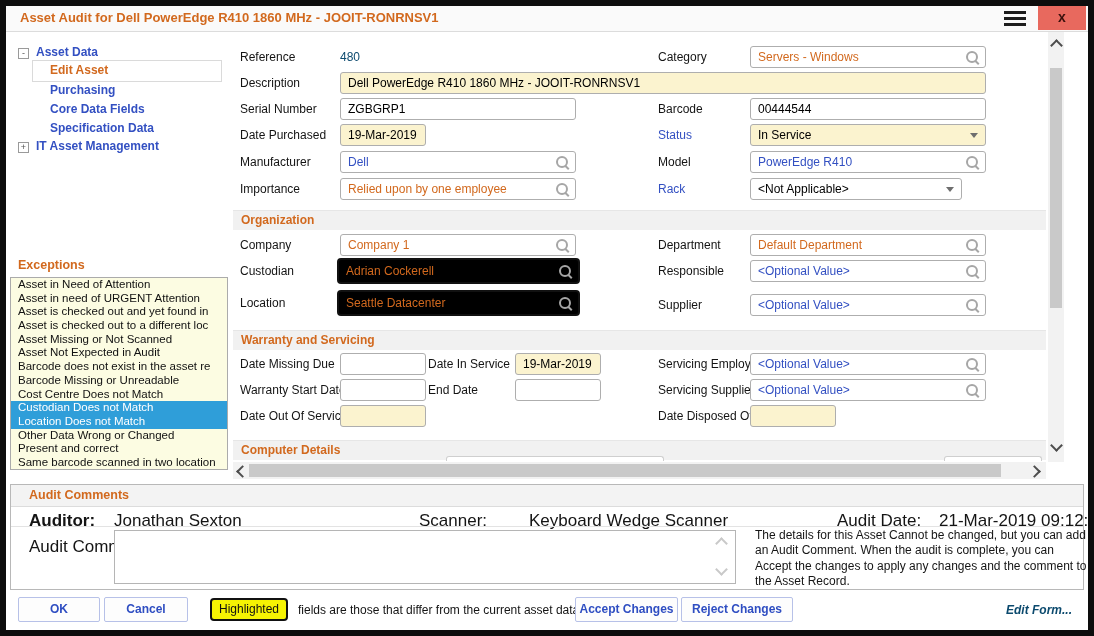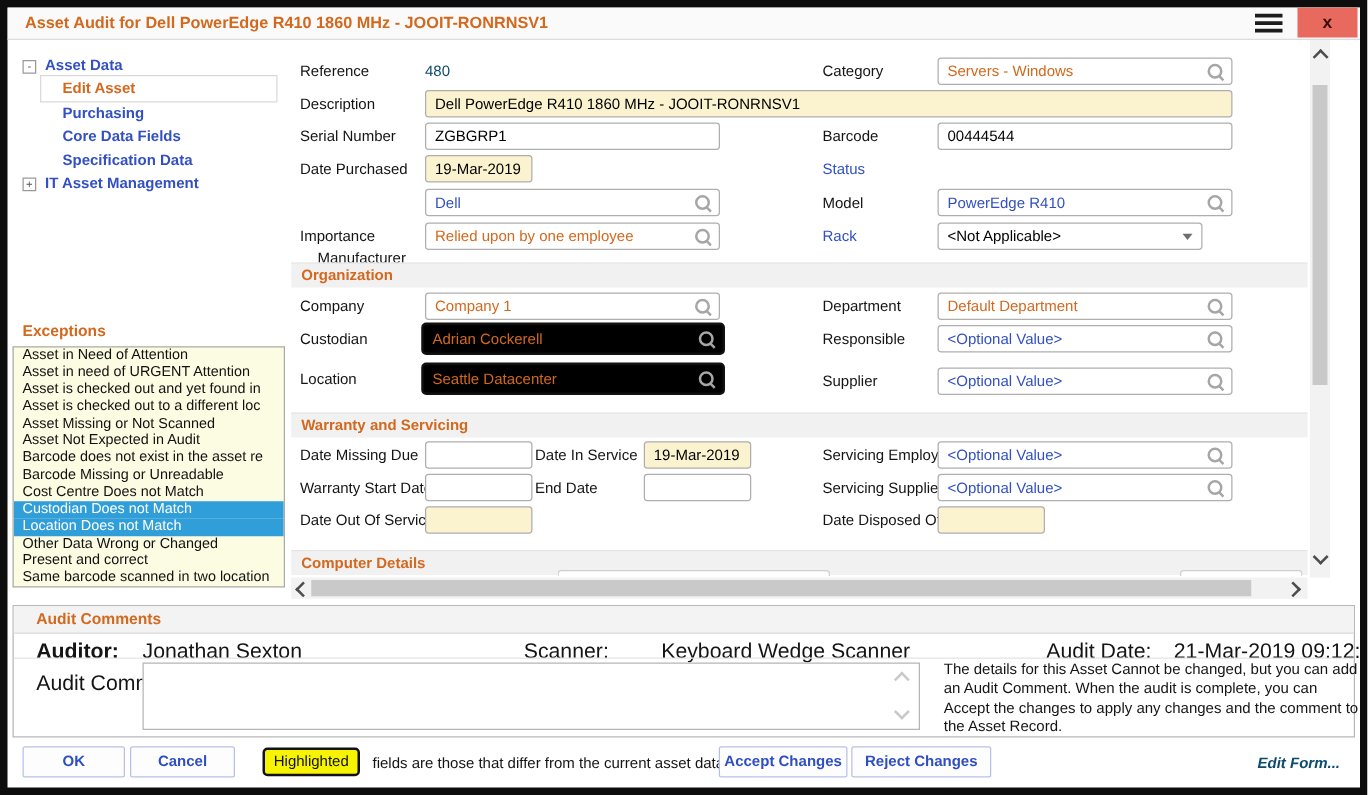--- a/index.html
+++ b/index.html
@@ -133,22 +133,26 @@
   <span class="flbl" style="left:652px;top:96px;">Barcode</span>
   <div class="fld" style="left:744px;top:92px;width:236px;">
     <span class="ft">00444544</span>
   </div>
 
   <span class="flbl" style="left:234px;top:122px;">Date Purchased</span>
   <div class="fld pyl" style="left:334px;top:118px;width:86px;">
     <span class="ft">19-Mar-2019</span>
   </div>
   <span class="flbl blue" style="left:652px;top:122px;">Status</span>
-
-  <span class="flbl" style="left:248px;top:149px;margin-top:44px;">Manufacturer</span>
+  <div class="fld pyl" style="left:744px;top:118px;width:236px;">
+    <span class="ft">In Service</span>
+    <span class="dd"></span>
+  </div>
+
+  <span class="flbl" style="left:234px;top:149px;">Manufacturer</span>
   <div class="fld" style="left:334px;top:145px;width:236px;">
     <span class="ft valB">Dell</span>
     <span class="mag"></span>
   </div>
   <span class="flbl" style="left:652px;top:149px;">Model</span>
   <div class="fld" style="left:744px;top:145px;width:236px;">
     <span class="ft valB">PowerEdge R410</span>
     <span class="mag"></span>
   </div>
 

